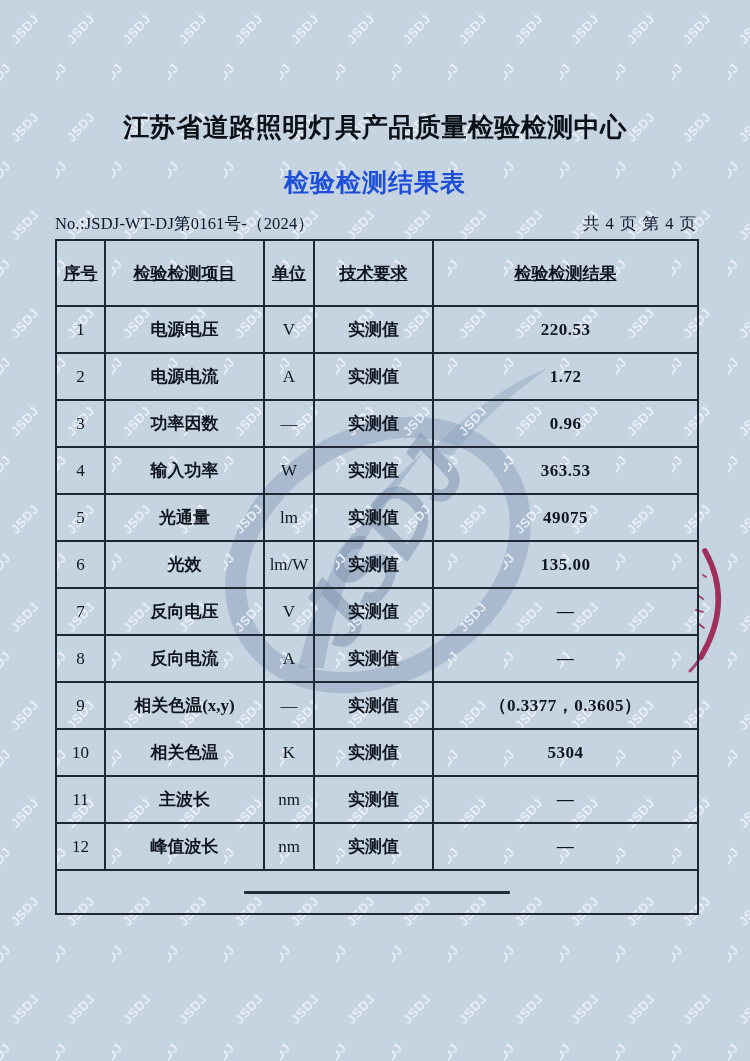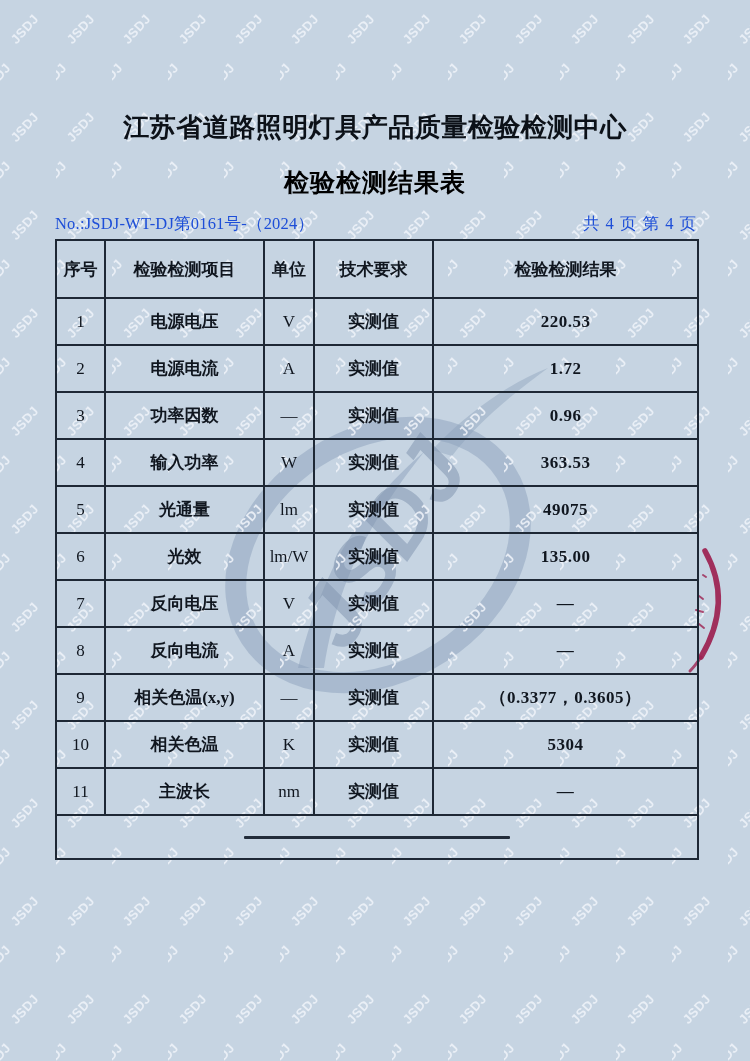--- a/index.html
+++ b/index.html
@@ -20,42 +20,42 @@
     text-align:center;
     font-family:"Liberation Sans","DejaVu Sans",sans-serif;
     font-weight:bold;font-size:26px;letter-spacing:0.5px;
     color:#0c1118;
   }
   .title2{
     position:absolute;top:166px;left:0;width:100%;
     text-align:center;
     font-family:"Liberation Sans","DejaVu Sans",sans-serif;
     font-weight:bold;font-size:25px;letter-spacing:1px;
-    color:#000000;
+    color:#1d4ed8;
   }
   .meta-row{
     position:absolute;top:213px;left:55px;width:642px;
     display:flex;justify-content:space-between;align-items:flex-end;
-    font-size:16.5px;color:#1d4ed8;
+    font-size:16.5px;color:#0f172a;
   }
   .meta-row .doc-no{letter-spacing:0.2px;}
   .meta-row .page-info{letter-spacing:1px;}
 
   table.results{
     position:absolute;top:239px;left:55px;width:642px;
     border-collapse:collapse;table-layout:fixed;
     background:transparent;
   }
   table.results th, table.results td{
     border:2px solid #1e2835;
     text-align:center;vertical-align:middle;
     padding:0;
     font-size:17px;color:#10161f;
   }
-  table.results thead tr{height:58px;}
+  table.results thead tr{height:66px;text-decoration:underline;}
   table.results tbody tr{height:47px;}
   table.results tfoot tr{height:44px;}
   table.results th{font-weight:600;font-size:17px;}
   td.c0{font-size:17px;}
   td.c1{font-weight:600;border-radius:14px;}
   td.c2{font-size:16.5px;}
   td.c3{font-weight:600;}
   td.c4{font-size:17.5px;letter-spacing:0.5px;font-weight:bold;}
   .sig-line{
     width:266px;height:3px;margin:0 auto;
@@ -191,20 +191,27 @@
             <td class="c3">实测值</td>
             <td class="c4">5304</td>
           </tr>
           <tr>
             <td class="c0">11</td>
             <td class="c1">主波长</td>
             <td class="c2">nm</td>
             <td class="c3">实测值</td>
             <td class="c4">—</td>
           </tr>
+          <tr>
+            <td class="c0">12</td>
+            <td class="c1">峰值波长</td>
+            <td class="c2">nm</td>
+            <td class="c3">实测值</td>
+            <td class="c4">—</td>
+          </tr>
         </tbody>
       <tfoot>
         <tr>
           <td colspan="5">
             <div class="sig-line"></div>
           </td>
         </tr>
       </tfoot>
     </table>
   </div>

